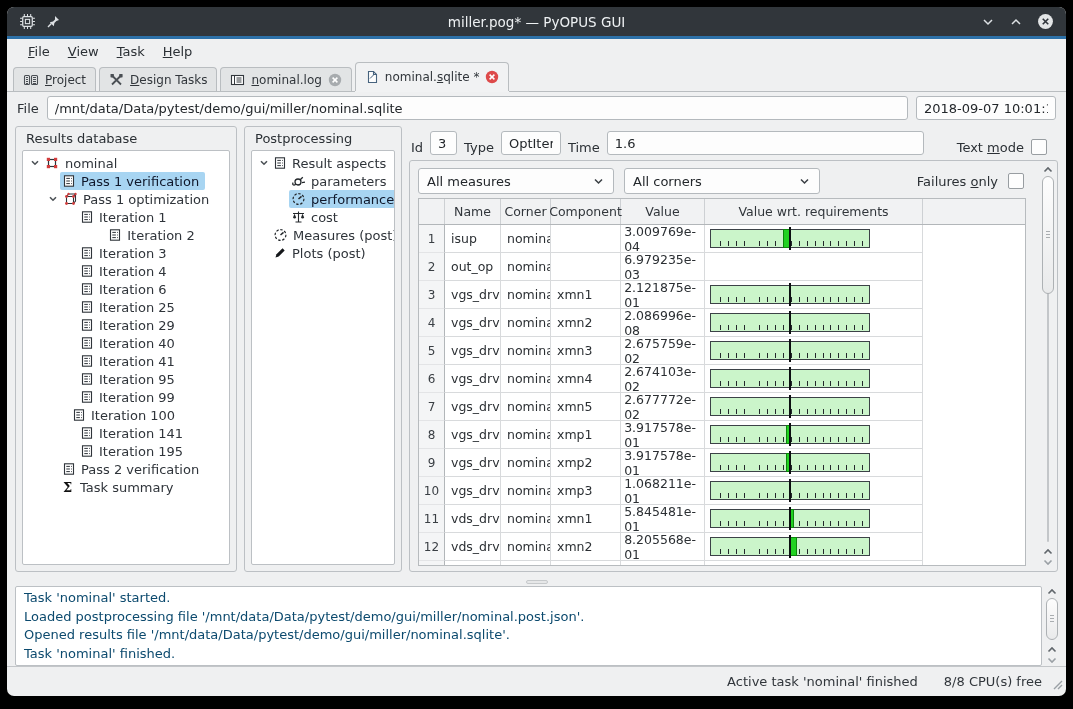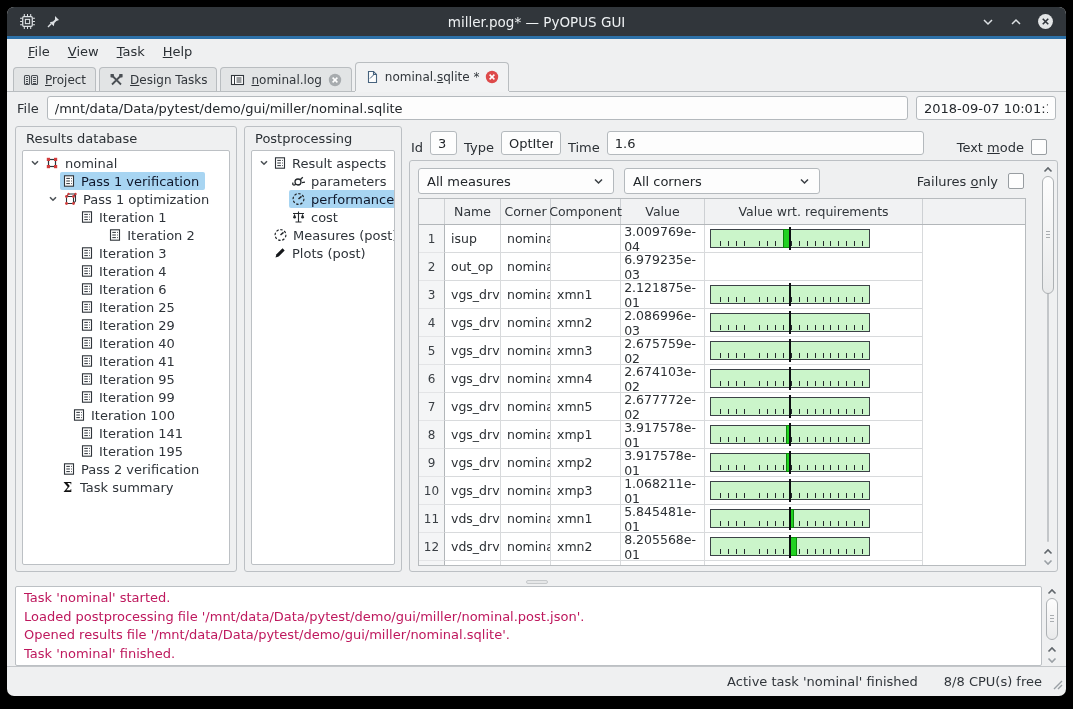--- a/index.html
+++ b/index.html
@@ -73,21 +73,21 @@
   .vs-thumb { position:absolute; left:2px; width:12px; border:1px solid #adb1b4; border-radius:6px;
               background:linear-gradient(#fdfdfd,#e9eaeb); }
   .vs-thumb::after { content:""; position:absolute; left:3px; right:3px; top:50%; height:7px; margin-top:-4px;
                      background:repeating-linear-gradient(#a9adb0 0 1px, transparent 1px 3px); }
   
   .hsplit { height:9px; position:relative; flex:none; }
   .hsplit .grip { position:absolute; left:50%; top:3px; width:22px; height:4px; margin-left:-11px; border-radius:3px;
                   background:#e6e7e8; border:1px solid #c6c9cb; }
   .logwrap { height:80px; display:flex; padding:0 6px 0 8px; gap:2px; flex:none; }
   .logbox { flex:1; background:#fff; border:1px solid #bcc0c4; border-radius:2px; padding:2px 8px;
-            font-size:13px; color:#be185d; line-height:18.5px; overflow:hidden; }
+            font-size:13px; color:#0c4a6e; line-height:18.5px; overflow:hidden; }
   .statusbar { height:30px; border-top:1px solid #c3c6c9; display:flex; align-items:center; justify-content:flex-end;
                gap:26px; padding-right:24px; font-size:13px; color:#31363b; position:relative; flex:none; }
   u { text-decoration:underline; }
 </style>
 </head>
 <body>
 
 <div class="window">
 
   <div class="titlebar">
@@ -627,21 +627,21 @@
                       <div class="ticks"></div>
                       <div class="cline"></div>
                     </div>
                   </div>
                 </div>
                 <div class="trow">
                   <div class="td num">4</div>
                   <div class="td ">vgs_drv</div>
                   <div class="td ">nominal</div>
                   <div class="td ">xmn2</div>
-                  <div class="td val">2.086996e-03</div>
+                  <div class="td val">2.086996e-08</div>
                   <div class="td barcell">
                     <div class="bar">
                       <div class="ticks"></div>
                       <div class="cline"></div>
                     </div>
                   </div>
                 </div>
                 <div class="trow">
                   <div class="td num">5</div>
                   <div class="td ">vgs_drv</div>

